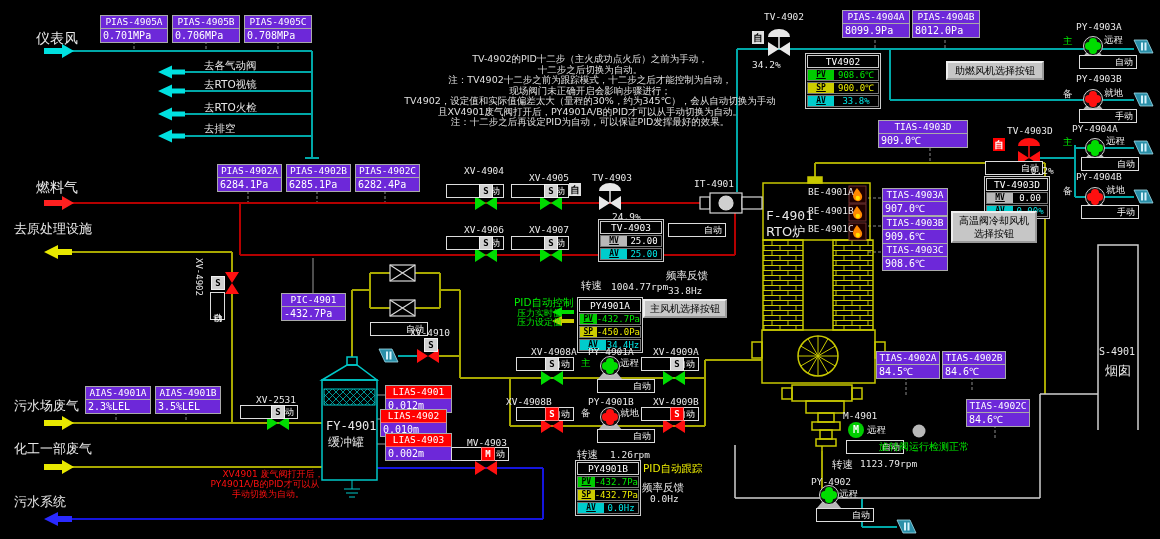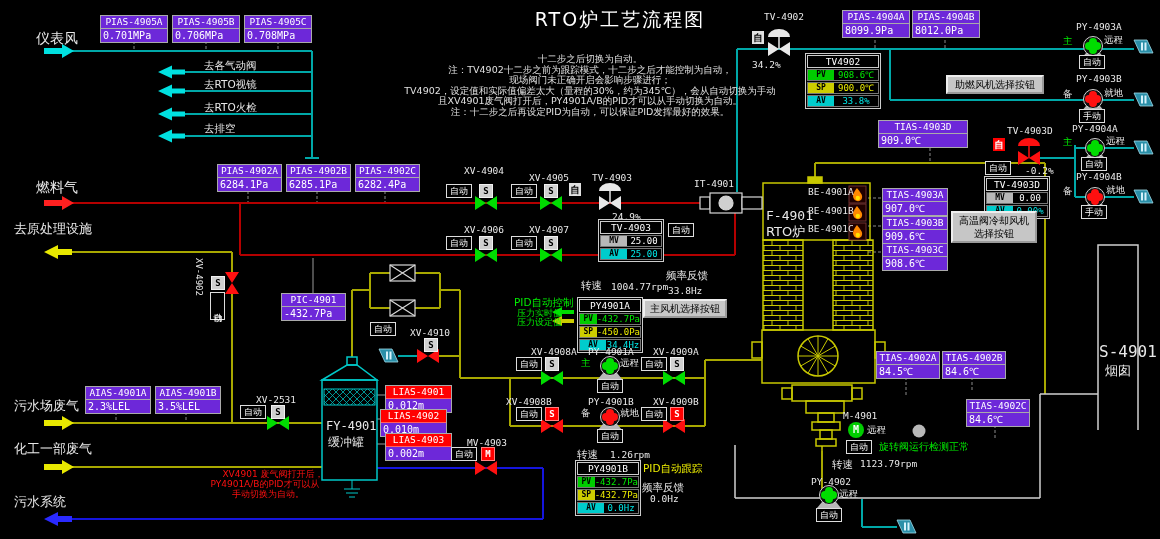--- a/index.html
+++ b/index.html
@@ -10,32 +10,32 @@
   .zh{font-family:"DejaVu Sans","Liberation Sans",sans-serif;}
   .z11{font-size:10.5px;line-height:12px;}
   .z12{font-size:12px;line-height:14px;}
   .z13{font-size:13px;line-height:15px;}
   .z14{font-size:14px;line-height:16px;}
   .green{color:#00ee00;}.yellow{color:#eeee00;}.cyant{color:#00e8e8;}
   .ib{position:absolute;border:1px solid #aaa;background:#6d28d9;z-index:3;}
   .ih{border-bottom:1px solid #aaa;color:#fff;text-align:center;font:9.5px/12px "DejaVu Sans Mono","Liberation Mono",monospace;padding:0 1px;}
   .iv{color:#fff;font:10px/13px "DejaVu Sans Mono","Liberation Mono",monospace;padding:0 2px;text-align:left;}
   .ib.alarm .ih{background:#ff0000;color:#fff;border-bottom-color:#ff6060;}
-  .mb{position:absolute;width:24px;height:12px;border:1px solid #ddd;background:#000;color:#fff;text-align:center;font:9px/12px "DejaVu Sans",sans-serif;z-index:3;}
+  .mb{position:absolute;width:24px;height:12px;border:1px solid #ddd;background:#000;color:#fff;text-align:center;font:9px/12px "DejaVu Sans",sans-serif;z-index:3;padding-left:32px;}
   .mbv{position:absolute;width:13px;height:26px;border:1px solid #ddd;background:#000;color:#fff;text-align:center;font:9px/13px "DejaVu Sans",sans-serif;writing-mode:vertical-rl;z-index:3;}
   .vlbl{position:absolute;color:#e8e8e8;font:9px/10px "DejaVu Sans Mono",monospace;writing-mode:vertical-rl;z-index:3;}
   .sb{position:absolute;width:12px;height:12px;background:#d0d0d0;color:#000;border:1px solid #f0f0f0;text-align:center;font:bold 9px/12px "DejaVu Sans Mono",monospace;z-index:3;}
   .sb.alarm{background:#ff0000;color:#fff;border-color:#ff8080;}
   .ab{position:absolute;width:12px;height:13px;background:#e0e0e0;color:#000;text-align:center;font:bold 9.5px/13px "DejaVu Sans",sans-serif;z-index:3;}
   .ab.alarm{background:#ff0000;color:#fff;}
   .btn{position:absolute;background:#c6c6c6;border:2px outset #eeeeee;color:#000;text-align:center;font:10px/13px "DejaVu Sans",sans-serif;z-index:3;padding:1px 2px;cursor:pointer;}
   .fp{position:absolute;border:1px solid #ccc;background:#000;z-index:3;padding:1px;}
   .fh{border:1px solid #ccc;color:#fff;text-align:center;font:9.5px/11px "DejaVu Sans Mono",monospace;}
   .fr{display:flex;border:1px solid #777;margin-top:1px;height:10px;}
-  .fk{width:26px;text-align:center;font:bold 8px/10px "DejaVu Sans Mono",monospace;color:#000;}
+  .fk{width:26px;text-align:center;font:bold 8px/10px "DejaVu Sans Mono",monospace;color:#000;text-decoration:underline;}
   .fv{flex:1;text-align:center;font:9px/10px "DejaVu Sans Mono",monospace;}
   .bgg{background:#00cc00;}.bgy{background:#cccc00;}.bgc{background:#00cccc;}.bgw{background:#b8b8b8;}
   .mcirc{position:absolute;width:16px;height:16px;border-radius:50%;background:#00cc00;color:#fff;text-align:center;font:bold 10px/16px "DejaVu Sans Mono",monospace;z-index:3;}
   .title{position:absolute;left:500px;top:8px;width:240px;text-align:center;color:#fff;font:19px/22px "DejaVu Sans",sans-serif;letter-spacing:2px;z-index:3;}
   .notes{position:absolute;left:370px;top:54px;width:440px;z-index:3;}
   .note{text-align:center;color:#e0e0e0;font:9.5px/10.5px "DejaVu Sans",sans-serif;}
   .warn{position:absolute;color:#ff1010;font:9px/10px "DejaVu Sans",sans-serif;text-align:center;z-index:3;}
 </style>
 </head>
 <body>
@@ -284,22 +284,22 @@
           <rect x="7" y="2.5" width="2" height="8" fill="#d5f2fb"></rect>
           <rect x="10.5" y="2.5" width="2" height="8" fill="#d5f2fb"></rect>
         </g>
   </g>
 
   <circle cx="919" cy="431" r="6.5" fill="#b8b8b8"></circle>
   <polygon fill="#00dd00" points="574,310 562,310 562,307 552,312 562,317 562,314 574,314"></polygon>
   <polygon fill="#cccc00" points="574,319 562,319 562,316 552,321 562,326 562,323 574,323"></polygon>
 </svg>
 
-<div class="title">RTO炉工艺流程图</div>
 <div class="notes">
+  <div class="note">TV-4902的PID十二步（主火成功点火后）之前为手动，</div>
   <div class="note">十二步之后切换为自动。</div>
   <div class="note">注：TV4902十二步之前为跟踪模式，十二步之后才能控制为自动，</div>
   <div class="note">现场阀门未正确开启会影响步骤进行；</div>
   <div class="note">TV4902，设定值和实际值偏差太大（量程的30%，约为345℃），会从自动切换为手动</div>
   <div class="note">且XV4901废气阀打开后，PY4901A/B的PID才可以从手动切换为自动。</div>
   <div class="note">注：十二步之后再设定PID为自动，可以保证PID发挥最好的效果。</div>
 </div>
 
 <div class="lbl zh z14" style="left:36px;top:30px">仪表风</div>
 <div class="lbl zh z14" style="left:36px;top:179px">燃料气</div>
@@ -532,21 +532,21 @@
       </div>
   <div class="fr">
         <span class="fk bgy">SP</span>
         <span class="fv yellow">900.0℃</span>
       </div>
   <div class="fr">
         <span class="fk bgc">AV</span>
         <span class="fv cyant">33.8%</span>
       </div>
 </div>
-<div class="btn zh" style="left:946px;top:75px;width:90px">助燃风机选择按钮</div>
+<div class="btn zh" style="left:946px;top:61px;width:90px">助燃风机选择按钮</div>
 
 <div class="lbl" style="left:1076px;top:21px">PY-4903A</div>
 <div class="lbl zh green" style="left:1063px;top:35px">主</div>
 <div class="lbl zh" style="left:1104px;top:34px">远程</div>
 <div class="mb zh" style="left:1079px;top:55px">自动</div>
 <div class="lbl" style="left:1076px;top:73px">PY-4903B</div>
 <div class="lbl zh" style="left:1063px;top:88px">备</div>
 <div class="lbl zh" style="left:1104px;top:87px">就地</div>
 <div class="mb zh" style="left:1079px;top:109px">手动</div>
 <div class="lbl" style="left:1072px;top:123px">PY-4904A</div>
@@ -583,16 +583,16 @@
 <div class="lbl zh" style="left:867px;top:424px">远程</div>
 <div class="mb zh" style="left:846px;top:440px">自动</div>
 <div class="lbl zh green" style="left:879px;top:441px;font-size:10px">旋转阀运行检测正常</div>
 <div class="lbl zh z11" style="left:832px;top:458px">转速</div>
 <div class="lbl" style="left:860px;top:458px">1123.79rpm</div>
 
 <div class="lbl" style="left:811px;top:476px">PY-4902</div>
 <div class="lbl zh" style="left:839px;top:488px">远程</div>
 <div class="mb zh" style="left:816px;top:508px">自动</div>
 
-<div class="lbl" style="left:1099px;top:346px;font-size:16px">S-4901</div>
+<div class="lbl" style="left:1099px;top:346px;font-size:10px">S-4901</div>
 <div class="lbl zh z13" style="left:1105px;top:363px">烟囱</div>
 
 </div>
 
 </body></html>

